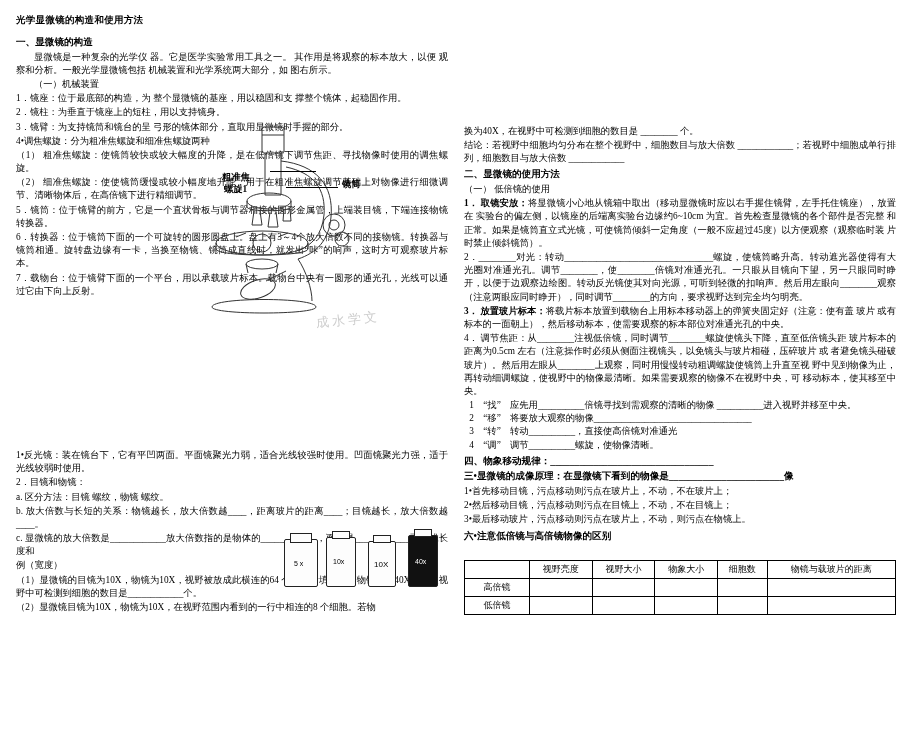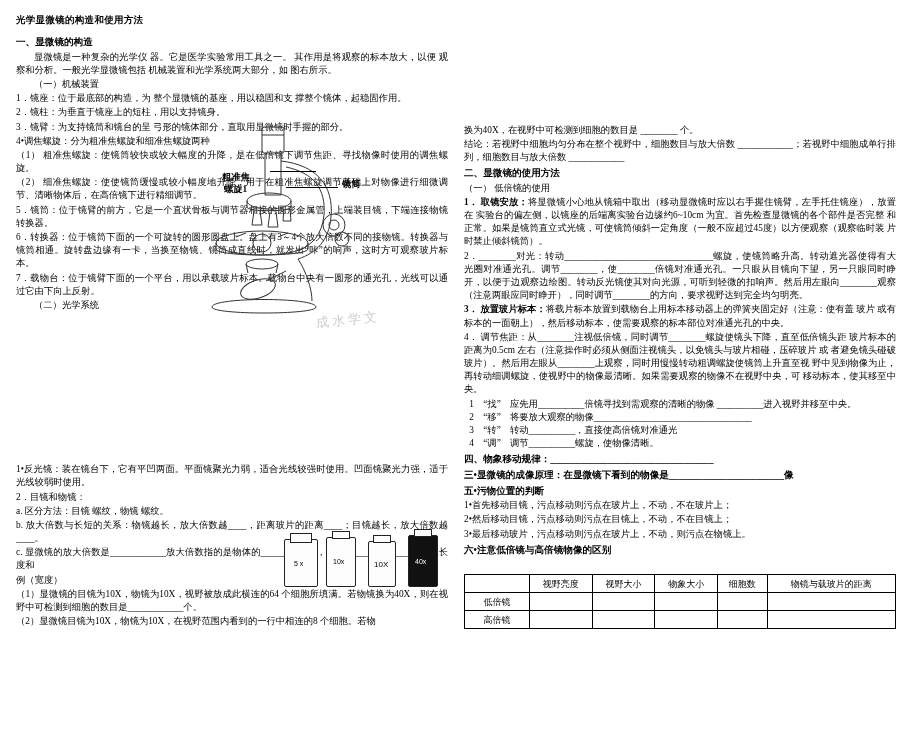--- a/index.html
+++ b/index.html
@@ -127,21 +127,20 @@
       <p class="ind1">（一）机械装置</p>
       <p>1．镜座：位于最底部的构造，为 整个显微镜的基座，用以稳固和支 撑整个镜体，起稳固作用。</p>
       <p>2．镜柱：为垂直于镜座上的短柱，用以支持镜身。</p>
       <p>3．镜臂：为支持镜筒和镜台的呈 弓形的镜体部分，直取用显微镜时手握的部分。</p>
       <p>4•调焦螺旋：分为粗准焦螺旋和细准焦螺旋两种</p>
       <p>（1） 粗准焦螺旋：使镜筒较快或较大幅度的升降，是在低倍镜下调节焦距、寻找物像时使用的调焦螺旋。</p>
       <p>（2） 细准焦螺旋：使使镜筒缓慢或较小幅度地升降，用于在粗准焦螺旋调节基础上对物像进行细微调节、清晰物体后，在高倍镜下进行精细调节。</p>
       <p>5．镜筒：位于镜臂的前方，它是一个直状骨板与调节器相接的圆形金属管，上端装目镜，下端连接物镜转换器。</p>
       <p>6．转换器：位于镜筒下面的一个可旋转的圆形圆盘上。盘上有3～4个放大倍数不同的接物镜。转换器与镜筒相通。旋转盘边缘有一卡，当换至物镜、镜筒成直线时，就发出“咔”的响声，这时方可观察玻片标本。</p>
       <p>7．载物台：位于镜臂下面的一个平台，用以承载玻片标本。载物台中央有一圆形的通光孔，光线可以通过它由下向上反射。</p>
-      <p class="ind1">（二）光学系统</p>
 
       <div style="height:150px"></div>
 
       <p>1•反光镜：装在镜台下，它有平凹两面。平面镜聚光力弱，适合光线较强时使用。凹面镜聚光力强，适于光线较弱时使用。</p>
       <p>2．目镜和物镜：</p>
       <p>a. 区分方法：目镜 螺纹，物镜 螺纹。</p>
       <p>b. 放大倍数与长短的关系：物镜越长，放大倍数越____，距离玻片的距离____；目镜越长，放大倍数越____。</p>
       <p>c. 显微镜的放大倍数是____________放大倍数指的是物体的____________，而不是____________面积或长度和</p>
       <p>例（宽度）</p>
       <p>（1）显微镜的目镜为10X，物镜为10X，视野被放成此横连的64 个细胞所填满。若物镜换为40X，则在视野中可检测到细胞的数目是____________个。</p>
@@ -250,48 +249,47 @@
         </li>
         <li class="numrow">
           <span class="n">4</span>
           <span class="q">“调”</span>
           <span>调节__________螺旋，使物像清晰。</span>
         </li>
       </ul>
 
       <h2>四、物象移动规律：__________________________________</h2>
       <h2>三•显微镜的成像原理：在显微镜下看到的物像是________________________像</h2>
-      <h2>五•污物位置的判断</h2>
       <p>1•首先移动目镜，污点移动则污点在玻片上，不动，不在玻片上；</p>
       <p>2•然后移动目镜，污点移动则污点在目镜上，不动，不在目镜上；</p>
       <p>3•最后移动玻片，污点移动则污点在玻片上，不动，则污点在物镜上。</p>
       <h2>六•注意低倍镜与高倍镜物像的区别</h2>
 
       <table class="cmp">
         <thead>
           <tr>
             <th style="width:58px"></th>
             <th>视野亮度</th>
             <th>视野大小</th>
             <th>物象大小</th>
             <th>细胞数</th>
             <th>物镜与载玻片的距离</th>
           </tr>
         </thead>
         <tbody>
           <tr>
-            <td>低倍镜</td>
+            <td>高倍镜</td>
             <td></td>
             <td></td>
             <td></td>
             <td></td>
             <td></td>
           </tr>
           <tr>
-            <td>高倍镜</td>
+            <td>低倍镜</td>
             <td></td>
             <td></td>
             <td></td>
             <td></td>
             <td></td>
           </tr>
         </tbody>
       </table>
     </div>
   </div>

